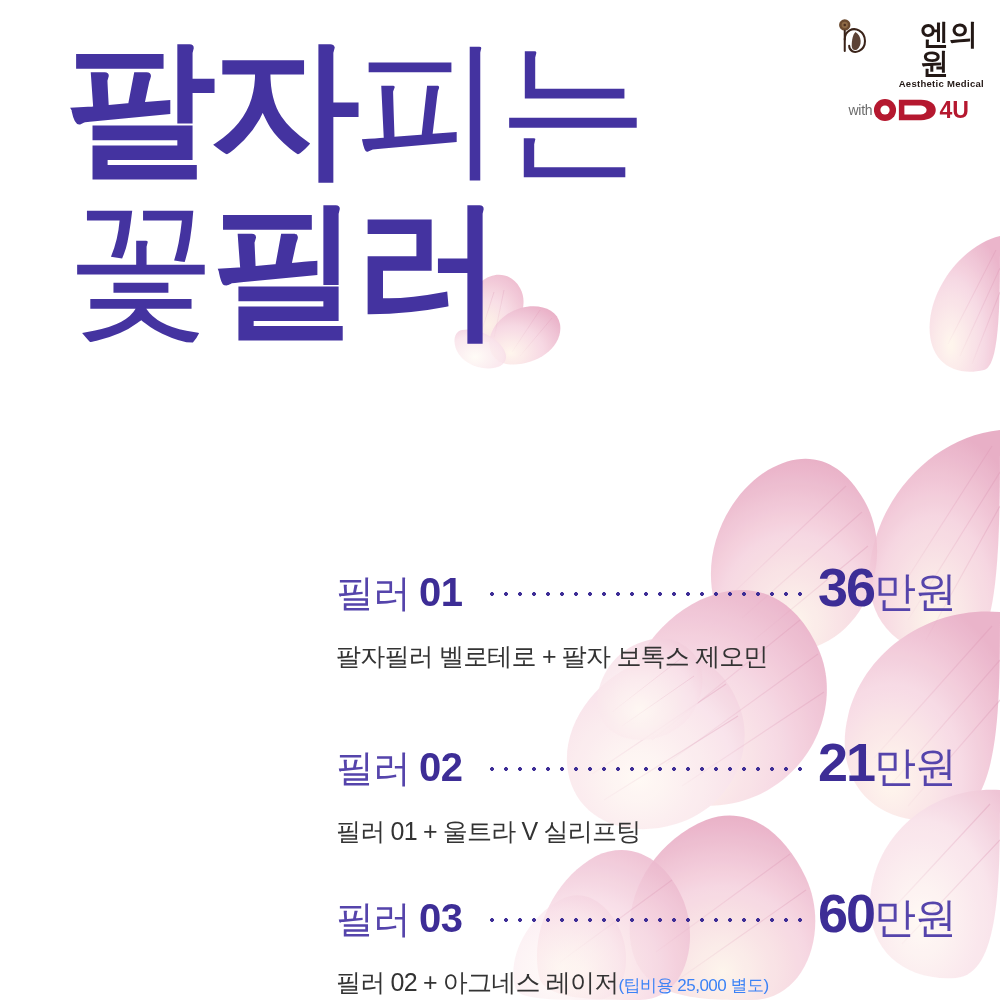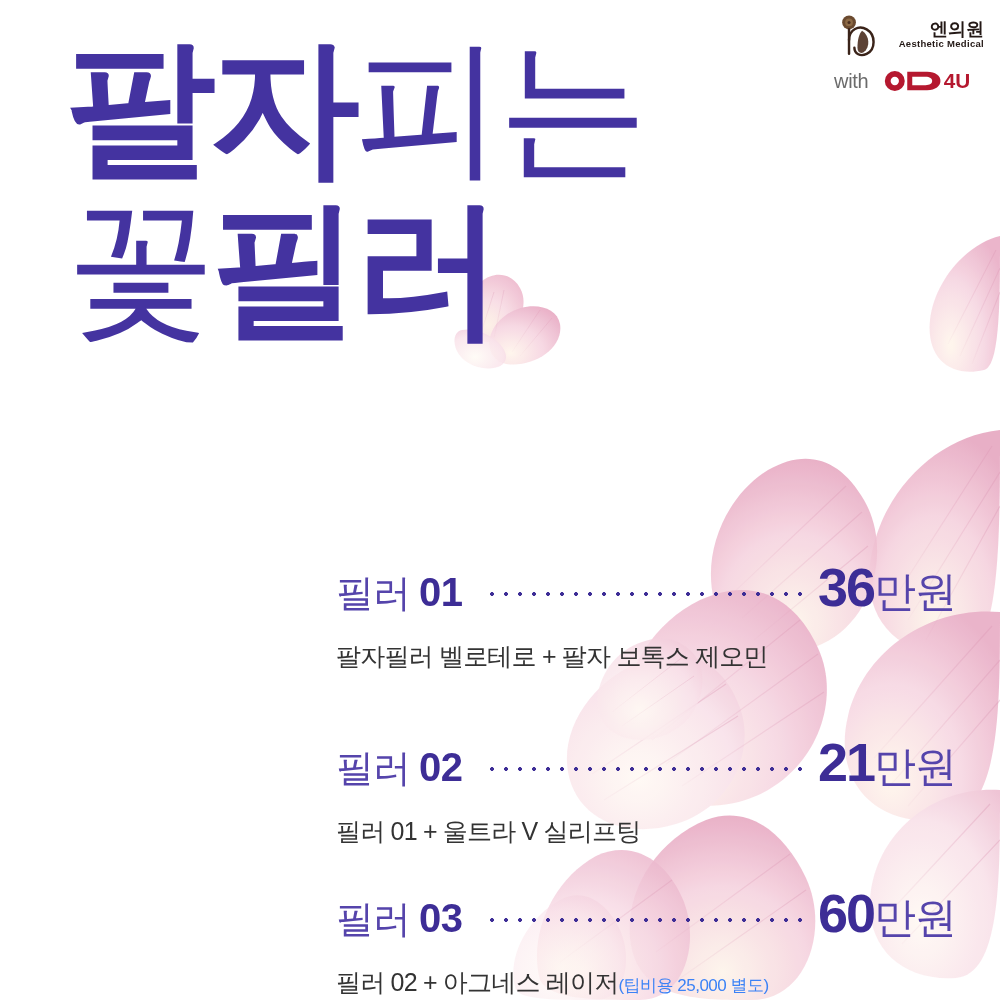--- a/index.html
+++ b/index.html
@@ -44,45 +44,45 @@
     gap: 4px;
   }
   .logo-mark { width: 46px; height: 46px; display: block; }
   .logo-wordblock {
     display: flex;
     flex-direction: column;
     align-items: flex-end;
     padding-top: 6px;
   }
   .logo-ko {
-    font-size: 18px;
+    font-size: 29px;
     font-weight: bold;
     color: #231815;
     letter-spacing: 0px;
     line-height: 1.0;
     margin-left: 44px;
   }
   .logo-en {
     font-size: 9.5px;
     font-weight: bold;
     color: #231815;
     letter-spacing: 0.3px;
     margin-top: 0;
   }
   .logo-bottom {
     display: flex;
     align-items: center;
     justify-content: flex-end;
     margin-top: 9px;
   }
   .logo-with {
-    font-size: 20px;
+    font-size: 14px;
     color: #6b6b6b;
     letter-spacing: -0.3px;
-    margin-right: 16px;
+    margin-right: 1px;
   }
   .logo-od4u { height: 24px; display: block; }
 
   
   .headline {
     position: absolute;
     left: 66px;
     top: 36px;
     color: #4433a0;
     line-height: 0.95;

